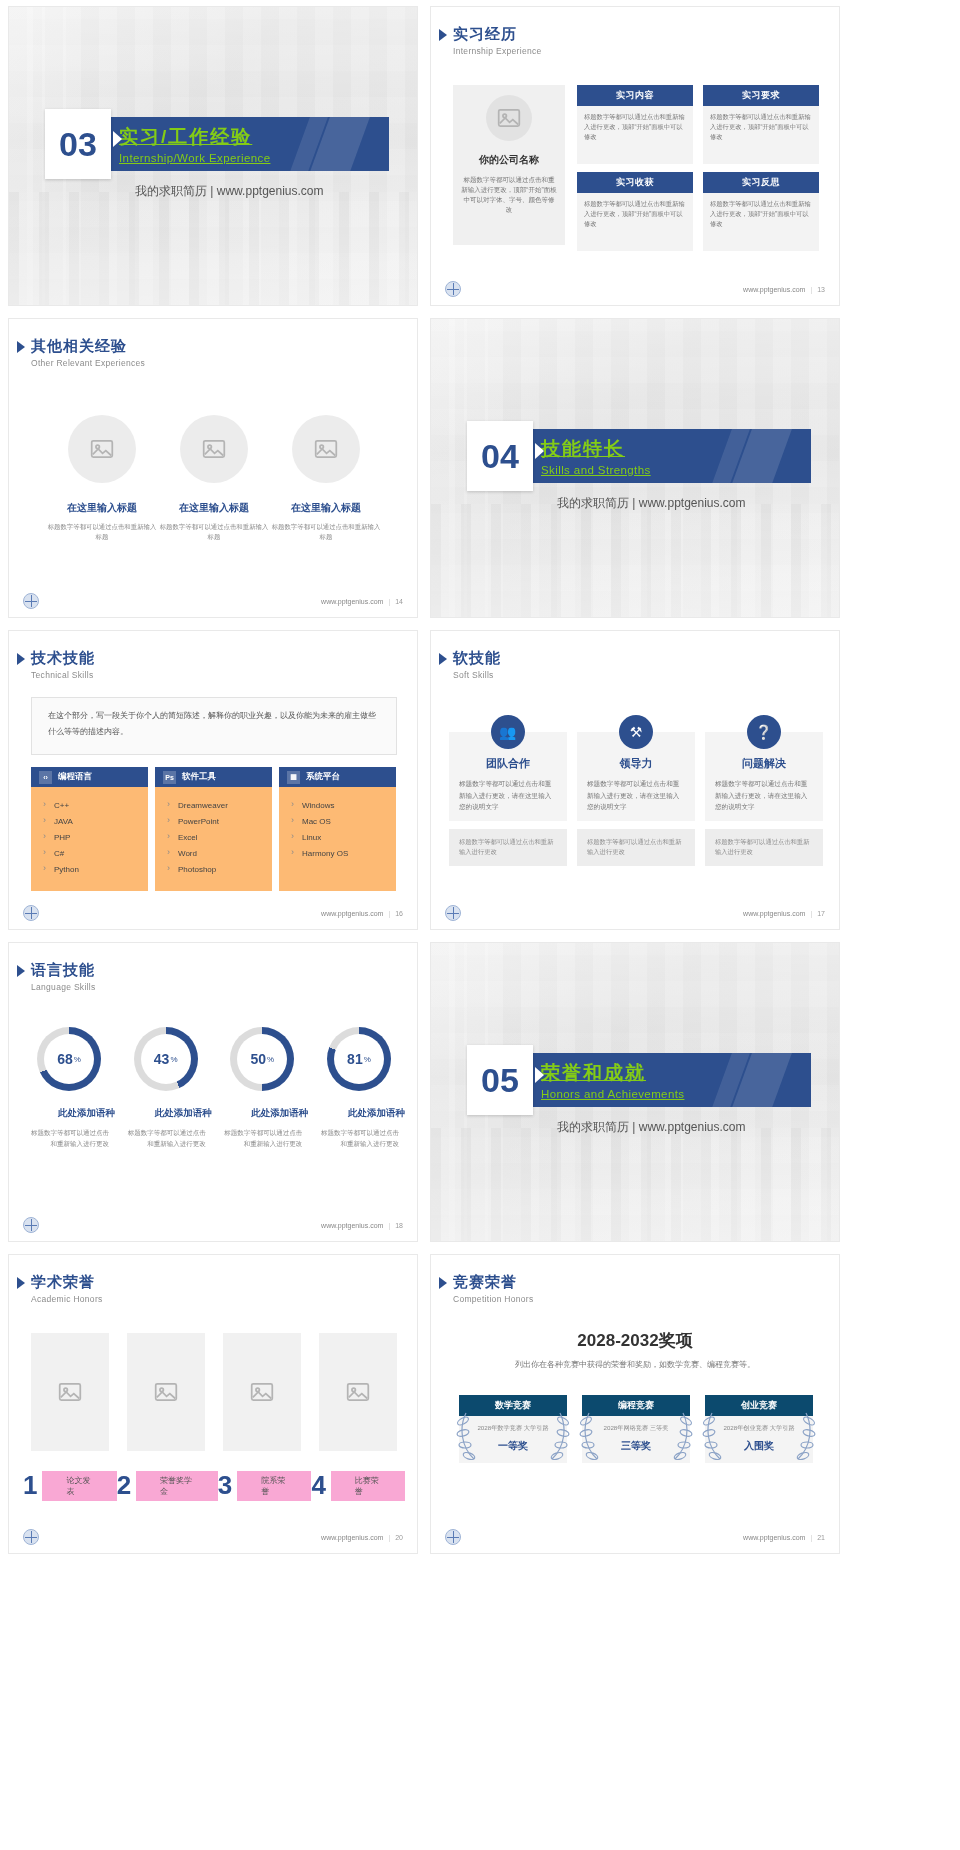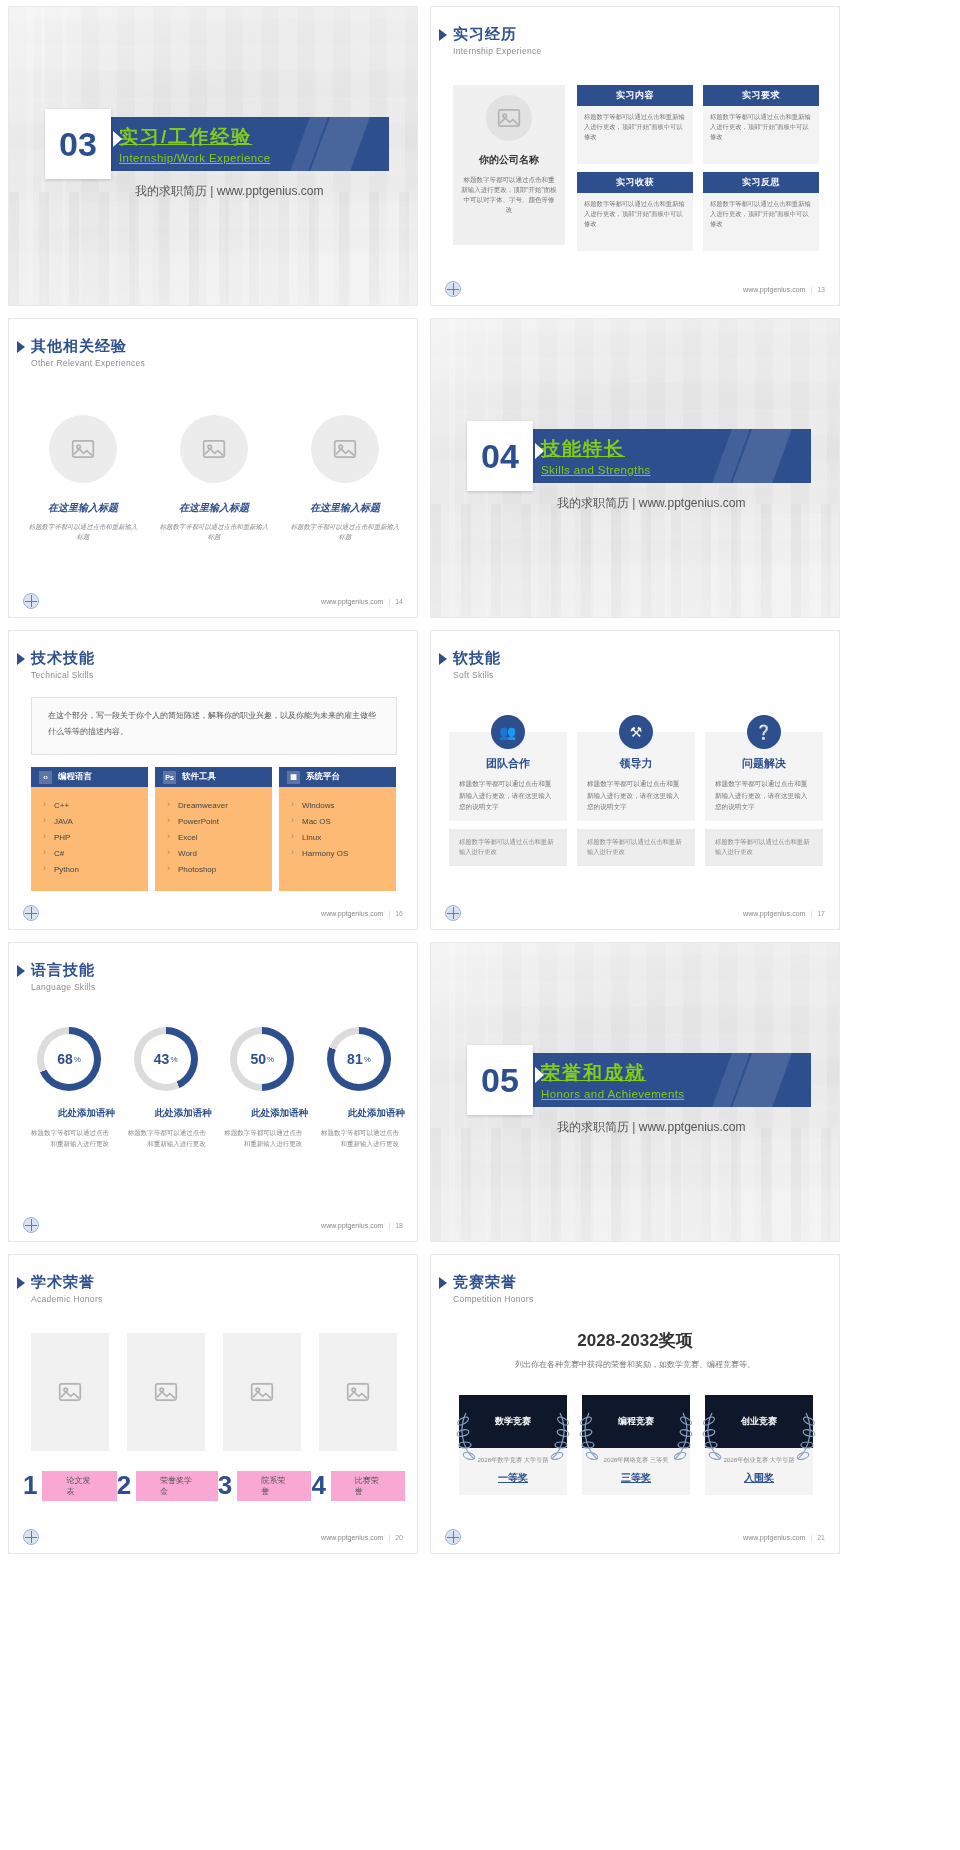--- a/index.html
+++ b/index.html
@@ -151,21 +151,21 @@
   .cardbox .bar {
     background:#2d4f8e; color:#fff; font-size:9px; font-weight:bold;
     text-align:center; padding:4px 0; letter-spacing:.5px;
   }
   .cardbox .body {
     background:#f3f3f3; font-size:6.3px; color:#777; line-height:1.6;
     padding:6px 7px; height:58px;
   }
 
   
-  .s14-row { position:absolute; left:18px; top:96px; width:374px; display:flex; justify-content:space-between;font-style:italic; }
+  .s14-row { position:absolute; left:18px; top:96px; width:374px; display:flex; justify-content:center; }
   .s14-col { width:112px; text-align:center; }
   .s14-circ { width:68px; height:68px; border-radius:50%; background:#ececec; margin:0 auto; display:flex;align-items:center;justify-content:center; }
   .s14-t { margin-top:18px; font-size:10px; font-weight:bold; color:#2d4f8e; }
   .s14-d { margin-top:7px; font-size:6.4px; color:#888; line-height:1.6; }
 
   
   .s16-intro {
     position:absolute; left:22px; top:66px; width:366px; height:58px;
     border:1px solid #e2e2e2; background:#fafafa;
     font-size:8px; color:#555; line-height:2; padding:10px 16px;
@@ -219,24 +219,24 @@
   .s20-nums { position:absolute; left:14px; bottom:52px; width:382px; display:flex; justify-content:space-between; }
   .s20-item { display:flex; align-items:center; gap:5px; }
   .s20-n { font-size:26px; font-weight:bold; color:#2d4f8e; }
   .s20-lb { background:#f9a8d4; font-size:8px; color:#555; padding:4px 24px; }
 
   
   .s21-title { position:absolute; left:0; right:0; top:74px; text-align:center; font-size:17px; font-weight:bold; color:#333; }
   .s21-sub { position:absolute; left:0; right:0; top:104px; text-align:center; font-size:8px; color:#777; }
   .s21-row { position:absolute; left:28px; top:140px; width:354px; display:flex; justify-content:space-between; }
   .s21-col { width:108px; position:relative; text-align:center; }
-  .s21-bar { background:#0f172a; color:#fff; font-size:9px; font-weight:bold; padding:20px 0; }
+  .s21-bar { background:#0c4a6e; color:#fff; font-size:9px; font-weight:bold; padding:4px 0; }
   .s21-body { background:#f4f4f4; padding:7px 6px 10px; }
   .s21-d { font-size:6.2px; color:#8a8a8a; line-height:1.6; }
-  .s21-award { margin-top:6px; font-size:10px; font-weight:bold; color:#2d4f8e;text-decoration:underline; }
+  .s21-award { margin-top:6px; font-size:10px; font-weight:bold; color:#2d4f8e; }
   .laurel { position:absolute; left:-7px; right:-7px; top:-8px; bottom:-6px; pointer-events:none; }
 </style>
 </head>
 <body>
 
 <div class="deck">
 
   <div class="slide divider">
     <div class="bldg"></div>
     <div class="haze"></div>

